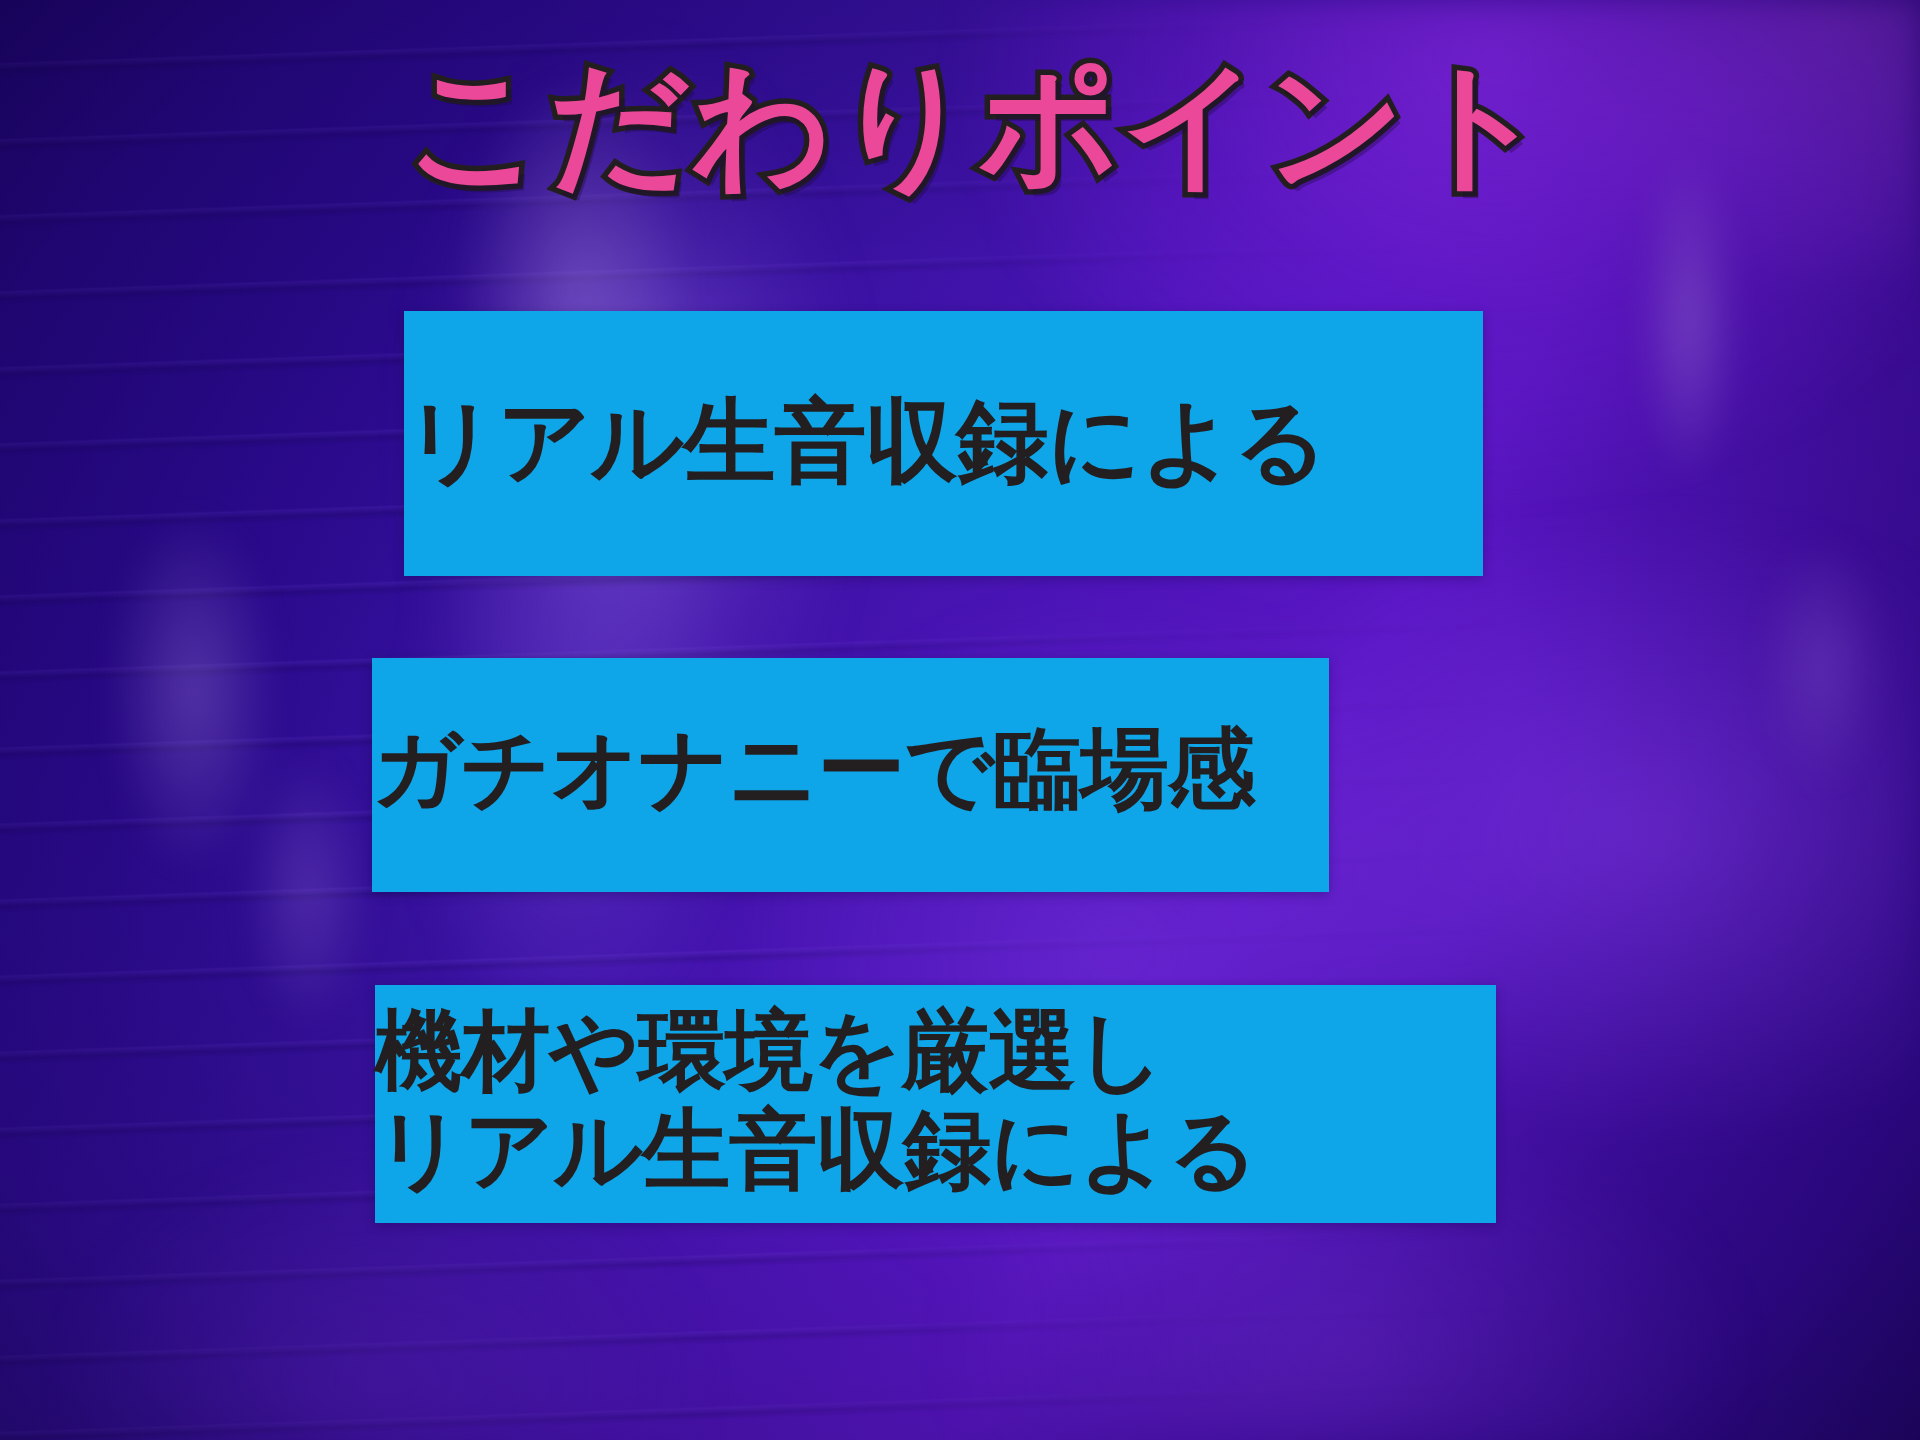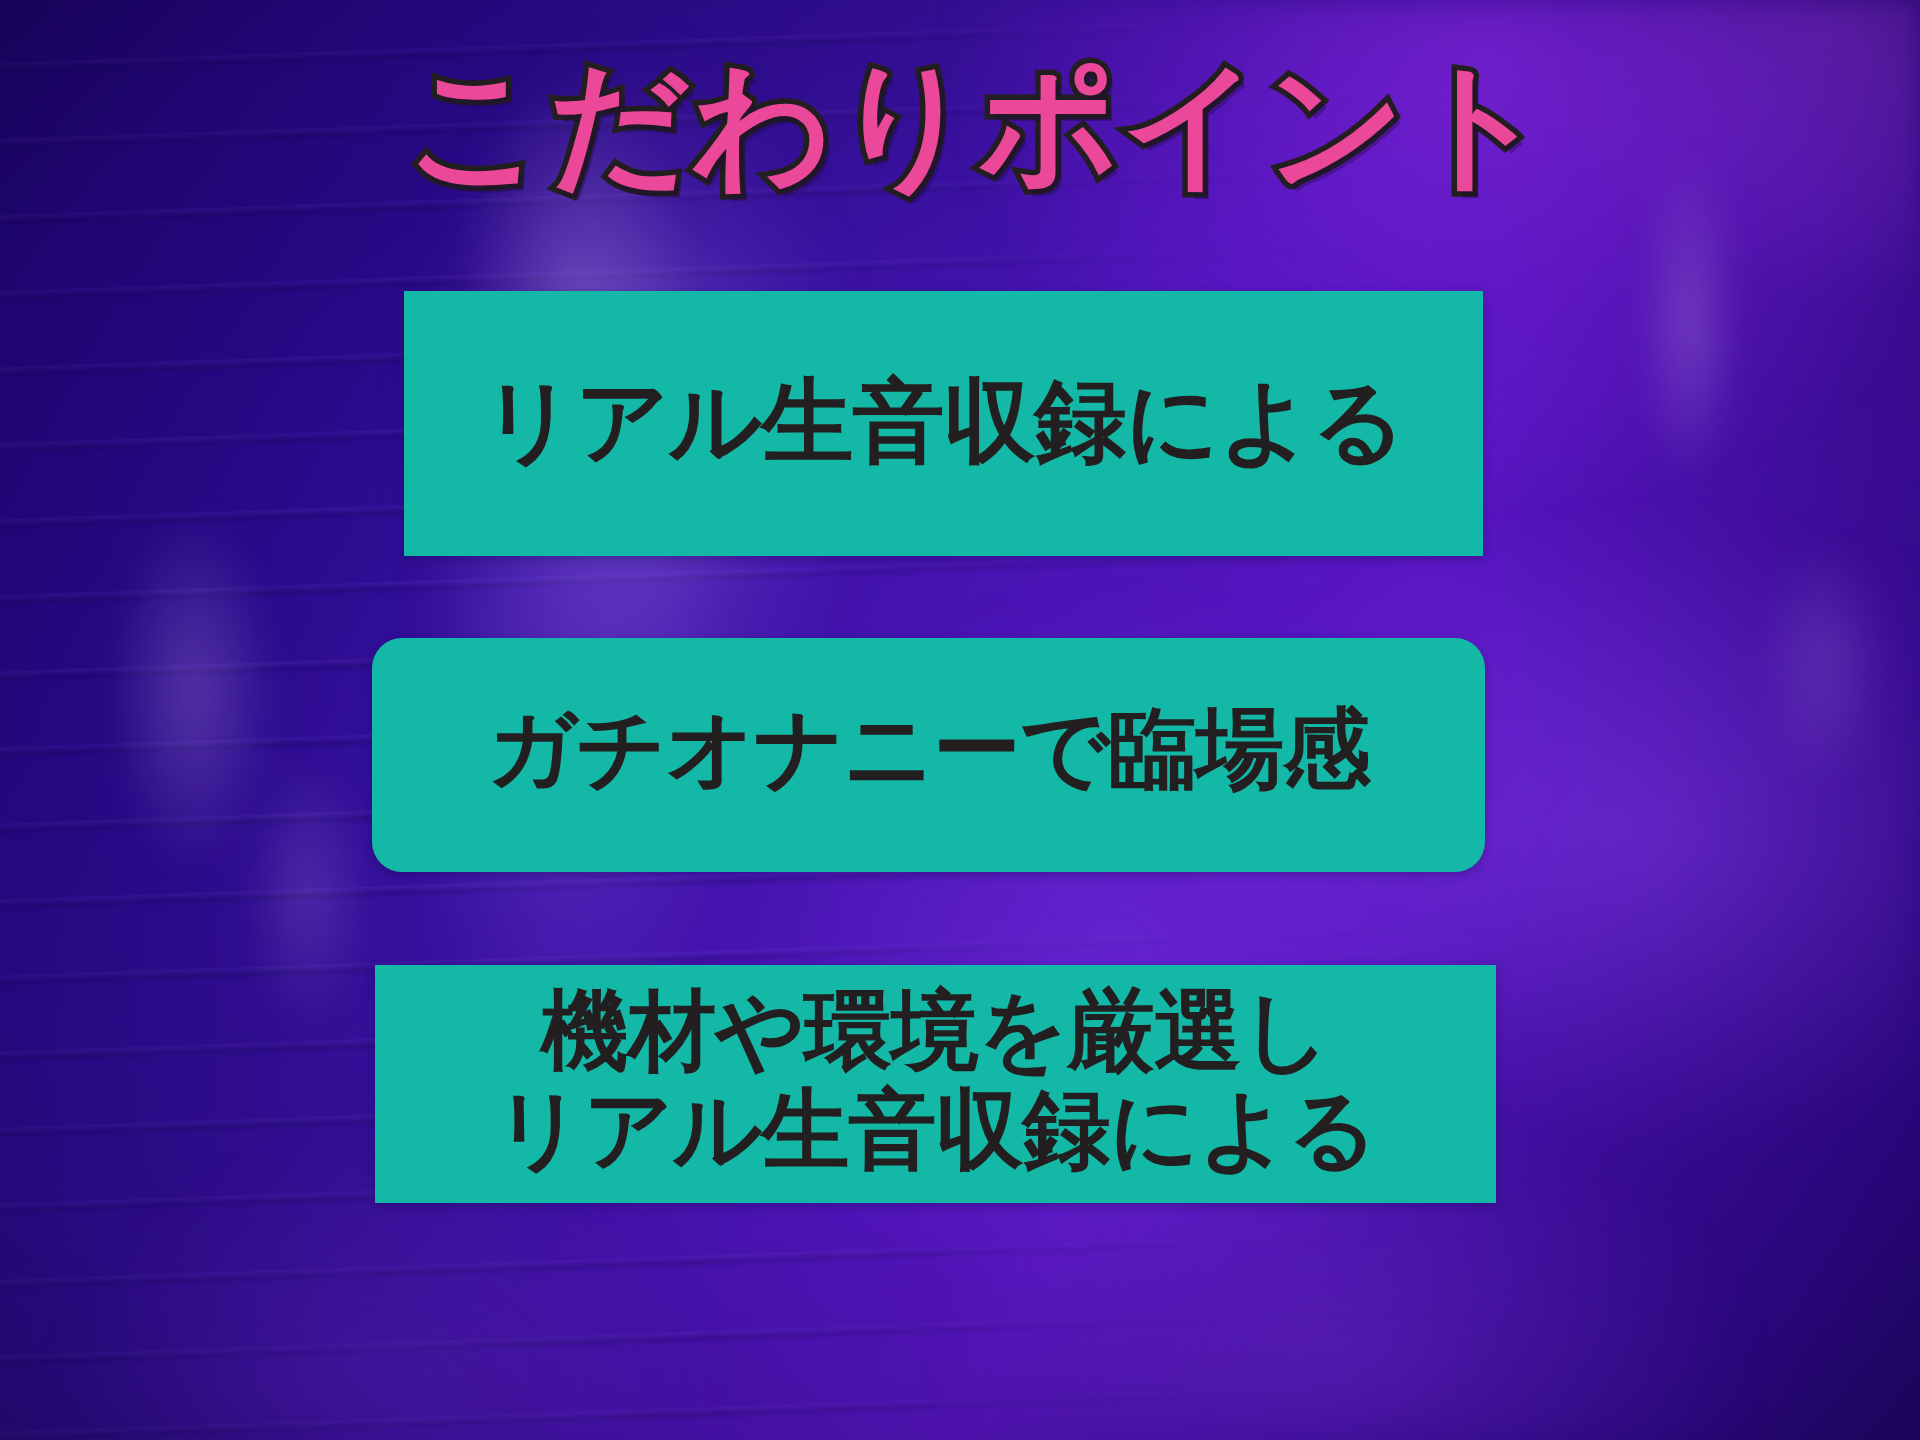--- a/index.html
+++ b/index.html
@@ -111,27 +111,28 @@
     paint-order: stroke fill;
     text-shadow:
       0 0 3px rgba(35,31,32,0.9),
       6px 7px 0 rgba(28,10,60,0.35);
     margin-left: 37px;
   }
 
   
   .box {
     position: absolute;
-    background: #14b8a6;
+    background: #0ea5e9;
     color: #231f20;
     display: flex;
     flex-direction: column;
-    align-items: center;
+    align-items: flex-start;
     justify-content: center;
     box-shadow: 0 3px 10px rgba(20,0,60,0.30);
+    margin-top: 20px;
   }
 
   .box .line {
     font-family: "DejaVu Sans", "Liberation Sans", sans-serif;
     font-weight: bold;
     white-space: nowrap;
     letter-spacing: -1px;
   }
 
   
@@ -142,25 +143,24 @@
     height: 265px;
     padding: 6px 0 10px;
     box-sizing: border-box;
   }
   #box-1 .line { font-size: 92px; line-height: 1.12; }
 
   
   #box-2 {
     left: 372px;
     top: 638px;
-    width: 1113px;
+    width: 957px;
     height: 234px;
     padding: 4px 0 16px;
     box-sizing: border-box;
-    border-radius: 30px;
   }
   #box-2 .line { font-size: 88px; line-height: 1.13; }
 
   
   #box-3 {
     left: 375px;
     top: 965px;
     width: 1121px;
     height: 238px;
     padding: 0 0 8px;

